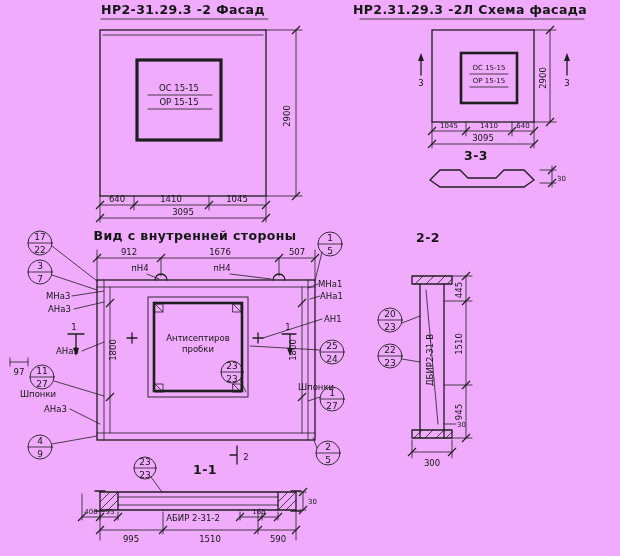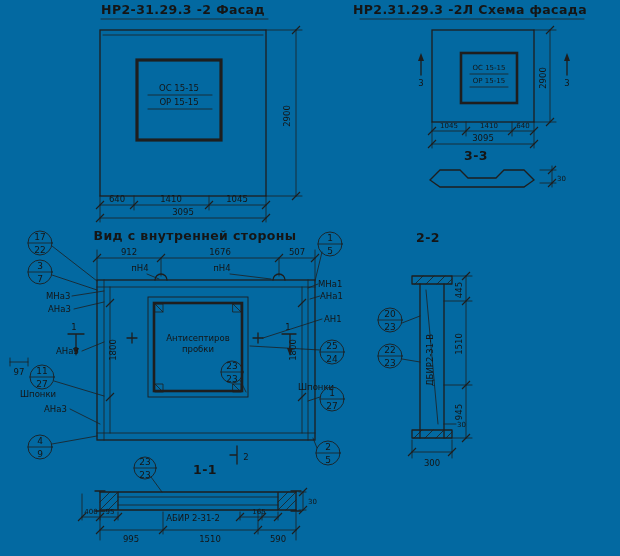--- a/index.html
+++ b/index.html
@@ -1,16 +1,16 @@
 <!DOCTYPE html>
 <html><head>
 <meta charset="utf-8">
 <style>
   html,body{margin:0;padding:0;background:#e8e8e4;}
-  .canvas{width:620px;height:556px;background:#0369a1;position:relative;overflow:hidden;}
+  .canvas{width:620px;height:556px;background:#f0abfc;position:relative;overflow:hidden;}
   svg{position:absolute;left:0;top:0;}
   .ln{stroke:#1e1e1e;stroke-width:1.3;fill:none;stroke-linecap:round;}
   .w1{stroke-width:0.9;}
   .w25{stroke-width:2.6;}
   .w3{stroke-width:3.2;}
   .thin{stroke:#1e1e1e;stroke-width:0.8;fill:none;stroke-linecap:round;}
   .tick{stroke:#1e1e1e;stroke-width:1.1;fill:none;}
   .fillb{fill:#1e1e1e;stroke:none;}
   .txt{font-family:"DejaVu Sans",sans-serif;font-size:10px;fill:#151515;}
   .sm{font-size:8.5px;}

